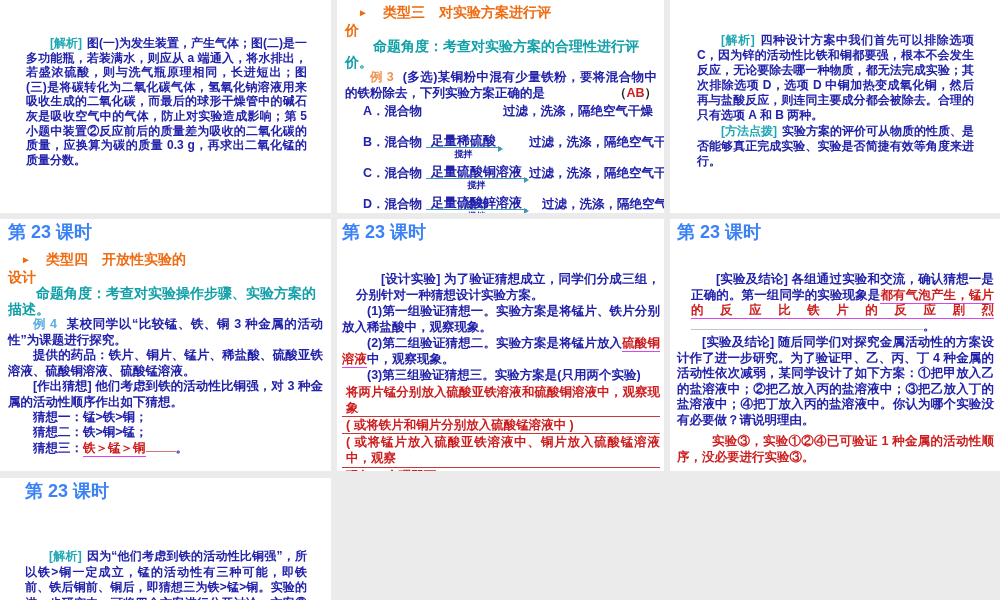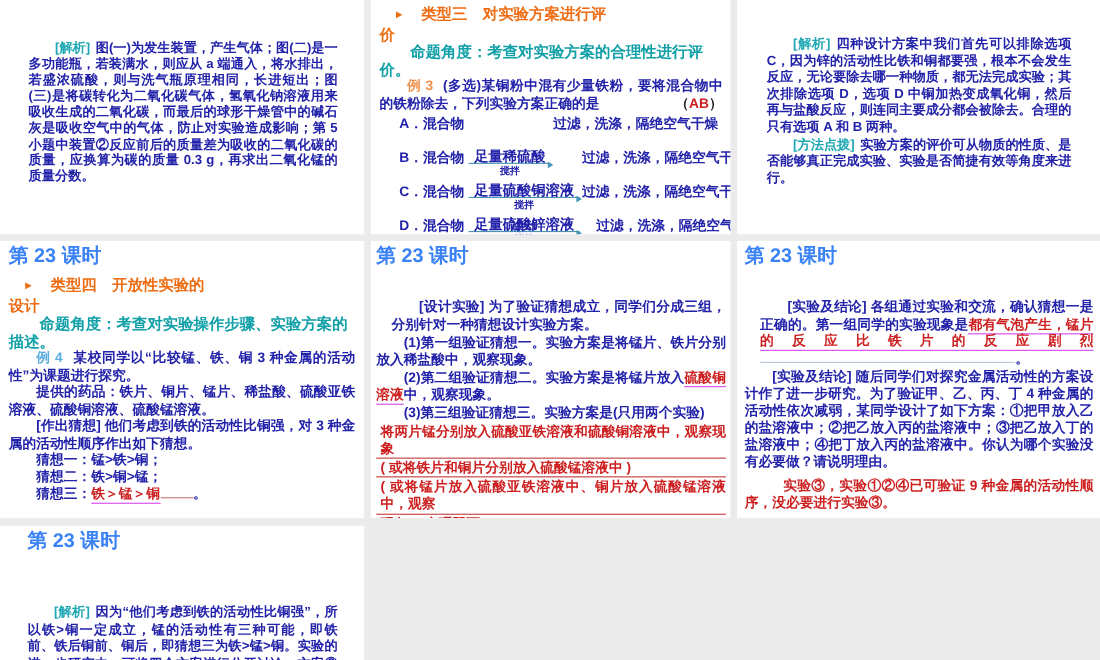--- a/index.html
+++ b/index.html
@@ -146,21 +146,21 @@
     <div class="ans-row4">
         <span class="grow">现象 )( 合理即可 )</span>
         <span class="navy">。</span>
       </div>
   </section>
 
   <section class="slide s6">
     <p class="slide-header">第 23 课时</p>
     <p class="qtext mt"><span>[实验及结论]</span> <span>各组通过实验和交流，确认猜想一是正确的。第一组同学的实验现象是</span><span class="ru">都有气泡产生，锰片的反应比铁片的反应剧烈</span><span class="fill-inline"></span><span>。</span></p>
     <p class="qtext m1"><span>[实验及结论]</span> <span>随后同学们对探究金属活动性的方案设计作了进一步研究。为了验证甲、乙、丙、丁 4 种金属的活动性依次减弱，某同学设计了如下方案：①把甲放入乙的盐溶液中；②把乙放入丙的盐溶液中；③把乙放入丁的盐溶液中；④把丁放入丙的盐溶液中。你认为哪个实验没有必要做？请说明理由。</span></p>
-    <p class="red-para">实验③，实验①②④已可验证 9 种金属的活动性顺序，没必要进行实验③。</p>
+    <p class="red-para">实验③，实验①②④已可验证 1 种金属的活动性顺序，没必要进行实验③。</p>
   </section>
 
   <section class="slide s7">
     <p class="slide-header">第 23 课时</p>
     <p class="para"><span class="teal">[解析]</span><span>因为“他们考虑到铁的活动性比铜强”，所以铁&gt;铜一定成立，锰的活动性有三种可能，即铁前、铁后铜前、铜后，即猜想三为铁&gt;锰&gt;铜。实验的进一步研究中，可将四个方案进行分开讨论，方案③中可以</span></p>
   </section>
 
 </div>
 
 </body></html>

